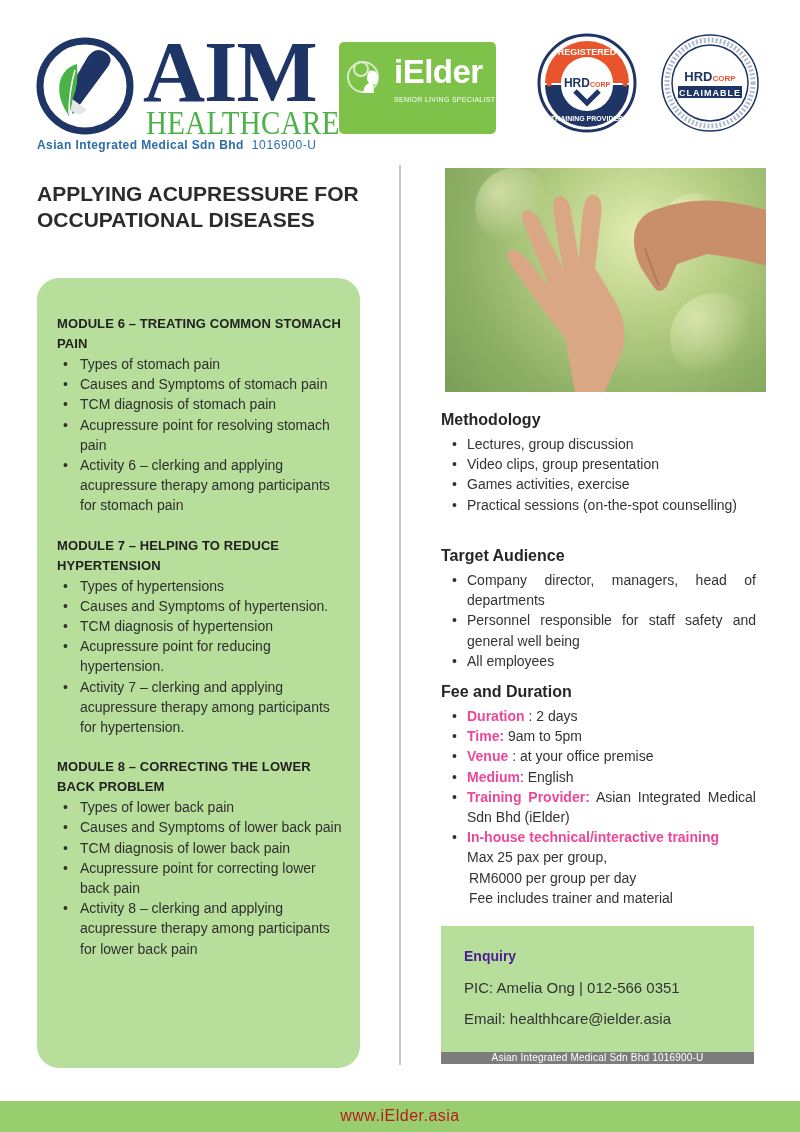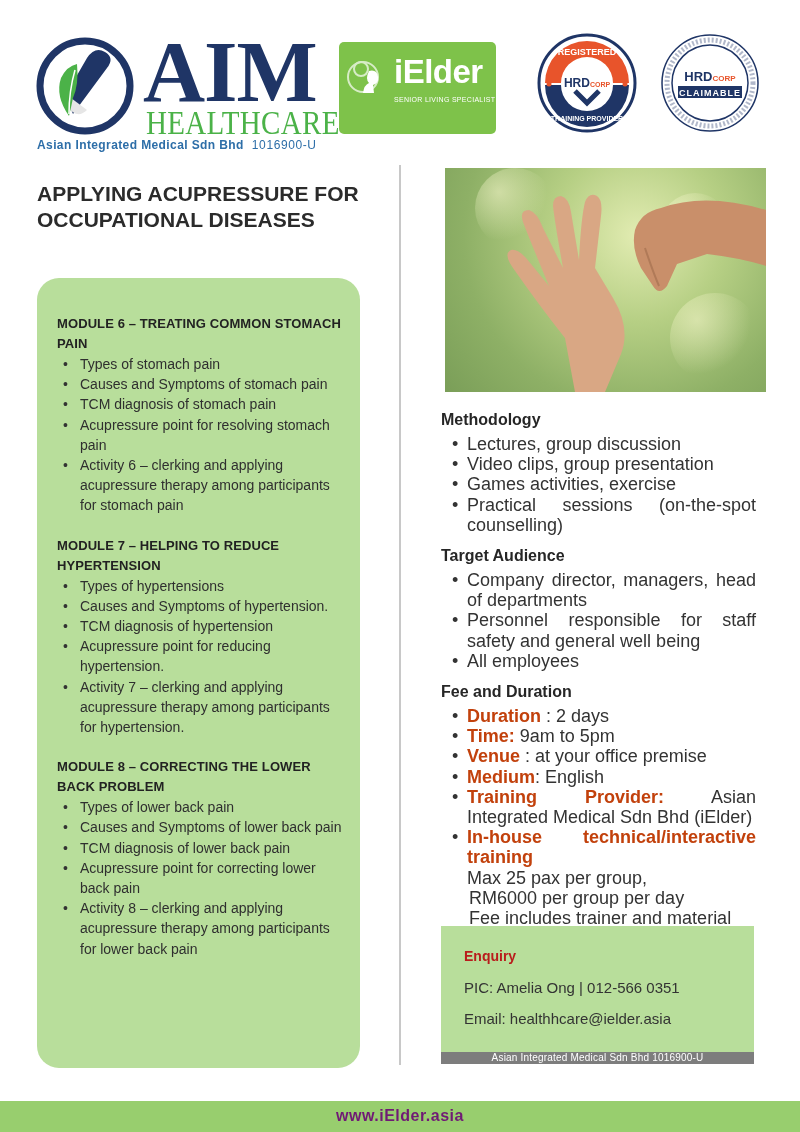--- a/index.html
+++ b/index.html
@@ -36,39 +36,39 @@
   
   .divider { position: absolute; left: 399px; top: 165px; width: 2px; height: 900px; background: #c8c8c8; }
 
   
   .photo { position: absolute; left: 445px; top: 168px; width: 321px; height: 224px; overflow: hidden; background: radial-gradient(circle at 60% 30%, #e2ecb2 0%, #b6cf84 35%, #8eb066 70%, #7a9e58 100%); }
 
   
   .right { position: absolute; left: 441px; width: 315px; }
   .section-head { font-size: 16px; font-weight: bold; color: #262626; line-height: 20px; }
   .rbullets { list-style: none; margin-top: 4px; }
-  .rbullets li { position: relative; padding-left: 26px; font-size: 18px; line-height: 20.2px; color: #333; text-align: justify; }
+  .rbullets li { position: relative; padding-left: 26px; font-size: 14px; line-height: 20.2px; color: #333; text-align: justify; }
   .rbullets li::before { content: "\2022"; position: absolute; left: 11px; top: 0; color: #333; }
-  .rbullets li b { color: #c2410c; }
+  .rbullets li b { color: #ec4899; }
   .rbullets .sub { display: block; text-align: left; }
   .rbullets .sub.ind { padding-left: 2px; }
 
   .methodology { top: 410px; }
   .audience { top: 546px; }
   .fee { top: 682px; }
 
   
   .enquiry { position: absolute; left: 441px; top: 926px; width: 313px; height: 126px; background: #b8de9b; padding: 20px 0 0 23px; }
-  .enquiry-head { font-size: 14px; font-weight: bold; color: #b91c1c; line-height: 20px; }
+  .enquiry-head { font-size: 14px; font-weight: bold; color: #4c1d95; line-height: 20px; }
   .enquiry-line { font-size: 15px; color: #333; line-height: 20px; margin-top: 11px; }
   .enquiry-line.first { margin-top: 12px; }
   .company-strip { position: absolute; left: 441px; top: 1052px; width: 313px; height: 12px; background: #7d7d7d; color: #ffffff; font-size: 10px; line-height: 12px; text-align: center; letter-spacing: 0.2px; }
 
   
-  .footer { position: absolute; left: 0; top: 1101px; width: 800px; height: 31px; background: #98ce6e; color: #701a75; font-size: 16px; font-weight: bold; text-align: center; line-height: 29px; letter-spacing: 0.5px; }
+  .footer { position: absolute; left: 0; top: 1101px; width: 800px; height: 31px; background: #98ce6e; color: #b91c1c; font-size: 16px; font-weight: normal; text-align: center; line-height: 29px; letter-spacing: 0.5px; }
 </style>
 </head>
 <body>
 
 <svg class="aim-logo" viewBox="0 0 100 100">
   <circle cx="50" cy="50" r="45" fill="#fff" stroke="#1f3566" stroke-width="7"></circle>
   <path d="M38 78 L72 32 Q80 22 70 16 Q60 10 52 22 L30 60 Z" fill="#1f3566"></path>
   <path d="M32 70 Q42 84 52 74 L36 62 Z" fill="#e6e6e6"></path>
   <path d="M34 80 Q20 60 26 42 Q32 30 42 28 Q44 48 38 62 Q36 72 34 80 Z" fill="#4bb248"></path>
   <path d="M34 78 Q34 55 40 34" stroke="#ffffff" stroke-width="1.5" fill="none"></path>

